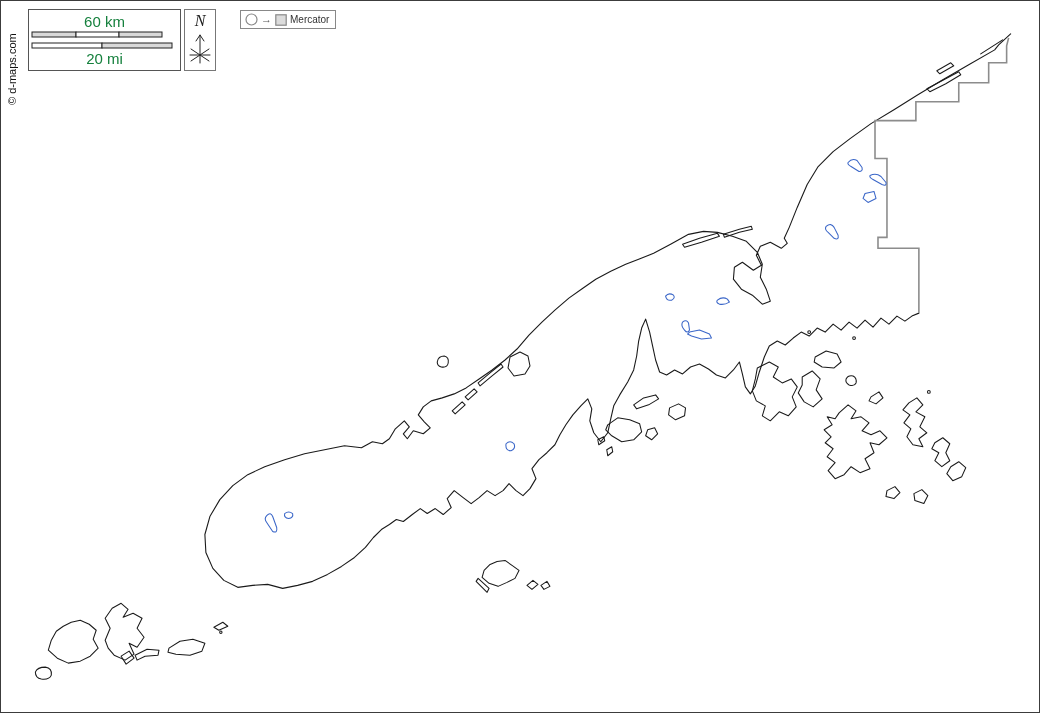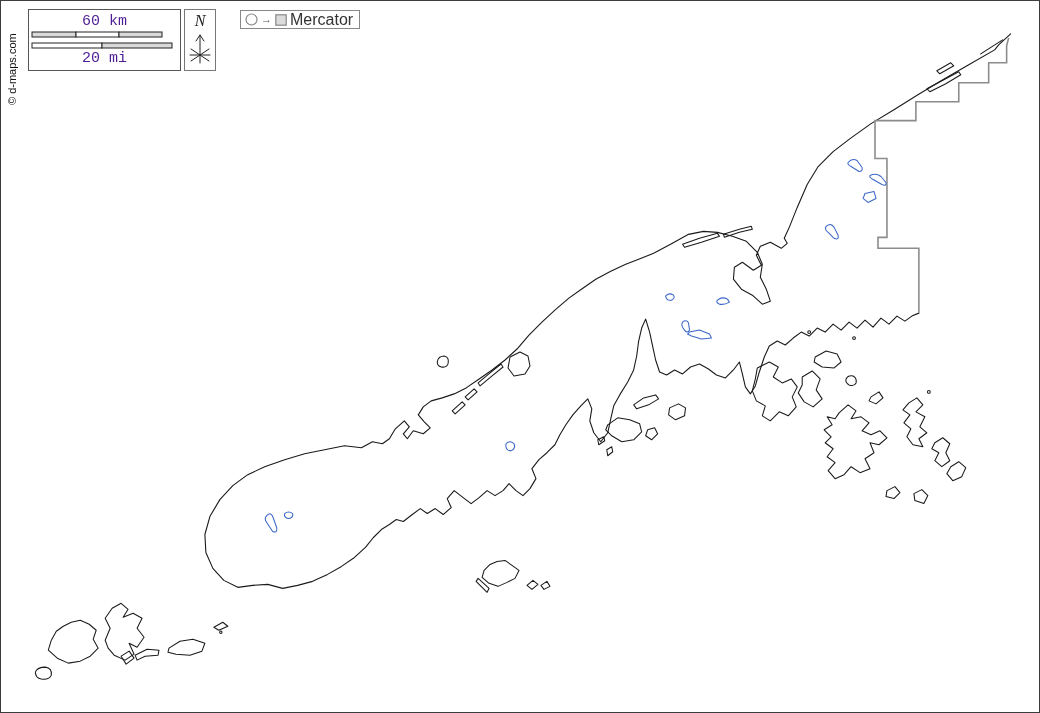--- a/index.html
+++ b/index.html
@@ -9,21 +9,21 @@
     font-family:"Liberation Sans",sans-serif;
   }
   .map-svg{position:absolute;left:0;top:0;width:100%;height:100%;}
   
   .scale-box{
     position:absolute;left:27px;top:8px;width:153px;height:62px;
     border:1px solid #555;background:#fff;box-sizing:border-box;
   }
   .scale-label{
     position:absolute;width:100%;text-align:center;
-    font-family:Liberation Mono, monospace;font-size:15px;color:#4c1d95;
+    font-family:Liberation Sans, sans-serif;font-size:15px;color:#15803d;
   }
   .scale-label.km{top:3px;}
   .scale-label.mi{bottom:3px;}
   .scale-svg{position:absolute;left:0;top:0;width:100%;height:100%;}
   
   .north-box{
     position:absolute;left:183px;top:8px;width:32px;height:62px;
     border:1px solid #777;background:#fff;box-sizing:border-box;text-align:center;
   }
   .north-n{
@@ -31,21 +31,21 @@
     color:#222;display:block;margin-top:2px;
   }
   .north-arrow-svg{display:block;margin:0 auto;}
   
   .proj-chip{
     position:absolute;left:239px;top:9px;height:19px;padding:0 6px 0 4px;
     border:1px solid #888;background:#fff;box-sizing:border-box;
     display:flex;align-items:center;gap:3px;
   }
   .proj-arrow{font-size:11px;color:#555;line-height:1;}
-  .proj-label{font-size:16px;color:#333;line-height:1;}
+  .proj-label{font-size:10px;color:#333;line-height:1;}
   
   .credit{
     position:absolute;left:5px;top:104px;transform-origin:0 0;transform:rotate(-90deg);
     font-size:11px;color:#111;white-space:nowrap;letter-spacing:0px;
   }
 </style>
 </head>
 <body>
 
 <div class="canvas">

